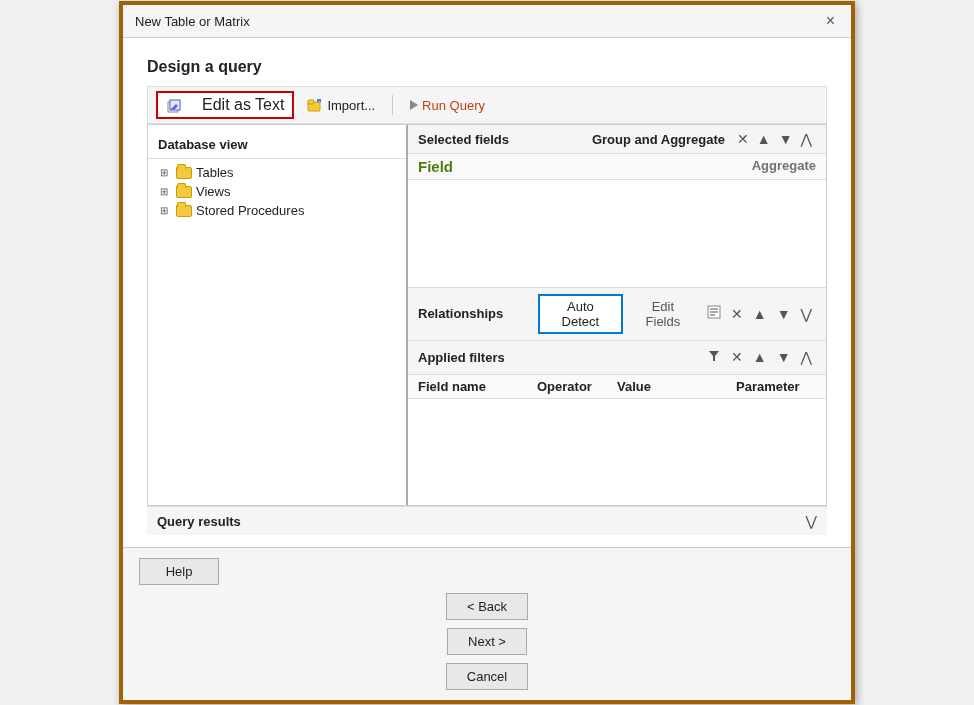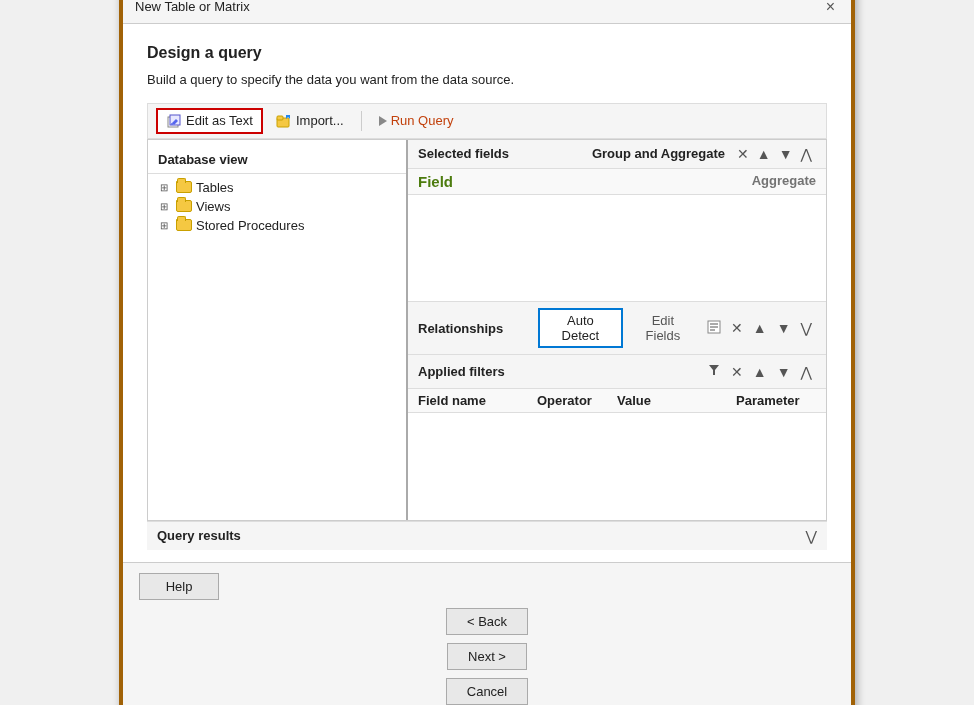--- a/index.html
+++ b/index.html
@@ -65,27 +65,27 @@
       display: flex;
       align-items: center;
       background: #f5f5f5;
       border: 1px solid #ddd;
       padding: 4px 8px;
       margin-bottom: 0;
       gap: 4px;
     }
     .toolbar-btn {
       display: flex;
-      align-items: flex-start;
-      gap: 4px;
+      align-items: flex-end;
+      gap: 20px;
       padding: 3px 8px;
       background: #fff;
       border: 2px solid #cc0000;
       cursor: pointer;
-      font-size: 13px;
+      font-size: 16px;
       color: #222;
     }
     .toolbar-btn-normal {
       display: flex;
       align-items: center;
       gap: 4px;
       padding: 3px 8px;
       background: transparent;
       border: 1px solid transparent;
       cursor: pointer;
@@ -300,21 +300,20 @@
 
 <div class="dialog">
 
   <div class="title-bar">
     <span class="title-bar-text">New Table or Matrix</span>
     <button class="close-btn">×</button>
   </div>
 
   <div class="dialog-body">
     <div class="section-title">Design a query</div>
-    <div class="section-desc">Build a query to specify the data you want from the data source.</div>
 
     <div class="toolbar">
       <button class="toolbar-btn">
 
         <svg width="16" height="16" viewBox="0 0 16 16">
           <rect x="2" y="4" width="10" height="10" fill="#fff" stroke="#888" stroke-width="1"></rect>
           <rect x="4" y="2" width="10" height="10" fill="#e8e8ff" stroke="#5555cc" stroke-width="1"></rect>
           <polygon points="6,10 10,6 12,8 8,12" fill="#5566ee"></polygon>
           <line x1="5" y1="11" x2="7" y2="11" stroke="#5566ee" stroke-width="1.5"></line>
         </svg>

